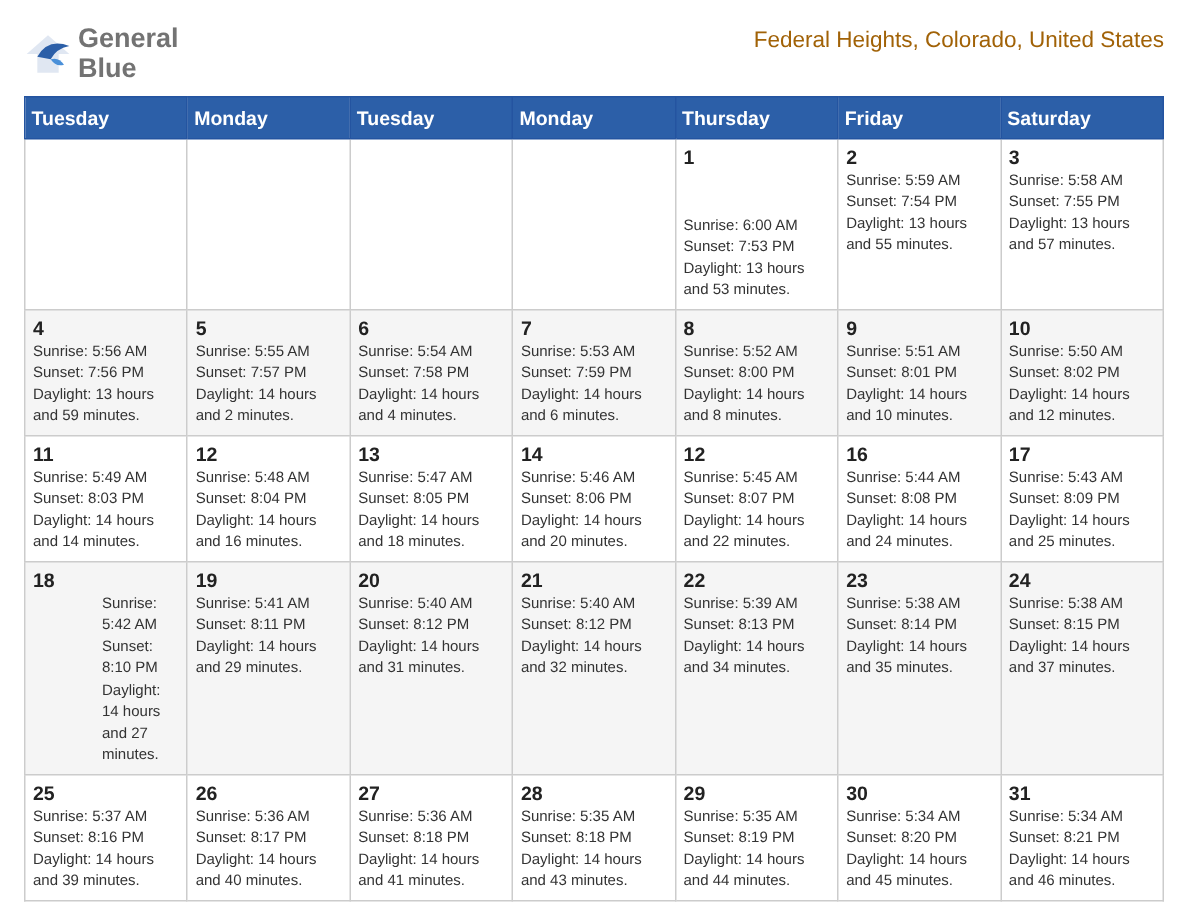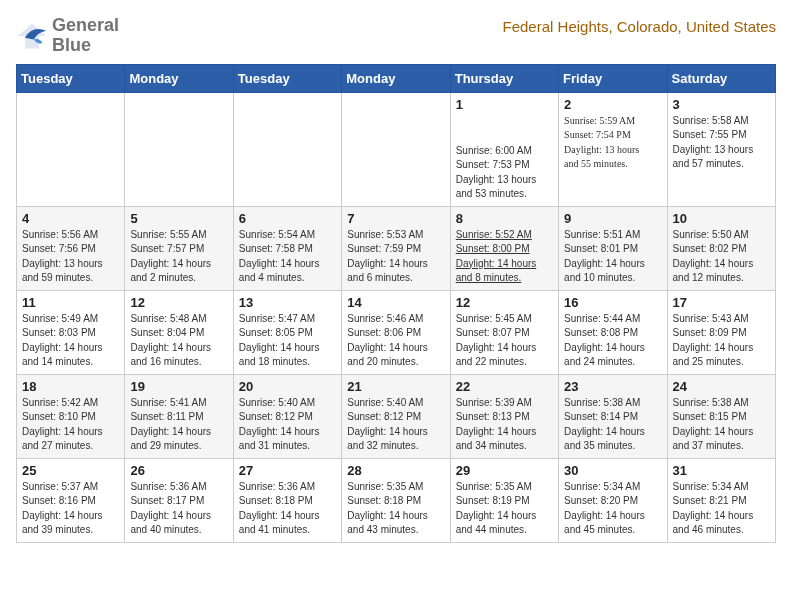--- a/index.html
+++ b/index.html
@@ -129,21 +129,21 @@
         <td class="empty-cell"></td>
         <td>
           <div class="day-number">1</div>
           <div class="day-info" style="white-space: pre-line; margin-top: 32px;">Sunrise: 6:00 AM
 Sunset: 7:53 PM
 Daylight: 13 hours
 and 53 minutes.</div>
         </td>
         <td>
           <div class="day-number">2</div>
-          <div class="day-info" style="white-space: pre-line; font-family: Liberation Serif, serif;">Sunrise: 5:59 AM
+          <div class="day-info" style="white-space: pre-line;">Sunrise: 5:59 AM
 Sunset: 7:54 PM
 Daylight: 13 hours
 and 55 minutes.</div>
         </td>
         <td>
           <div class="day-number">3</div>
           <div class="day-info" style="white-space: pre-line;">Sunrise: 5:58 AM
 Sunset: 7:55 PM
 Daylight: 13 hours
 and 57 minutes.</div>
@@ -173,21 +173,21 @@
         </td>
         <td>
           <div class="day-number">7</div>
           <div class="day-info" style="white-space: pre-line;">Sunrise: 5:53 AM
 Sunset: 7:59 PM
 Daylight: 14 hours
 and 6 minutes.</div>
         </td>
         <td>
           <div class="day-number">8</div>
-          <div class="day-info" style="white-space: pre-line; text-decoration: underline;">Sunrise: 5:52 AM
+          <div class="day-info" style="white-space: pre-line;">Sunrise: 5:52 AM
 Sunset: 8:00 PM
 Daylight: 14 hours
 and 8 minutes.</div>
         </td>
         <td>
           <div class="day-number">9</div>
           <div class="day-info" style="white-space: pre-line;">Sunrise: 5:51 AM
 Sunset: 8:01 PM
 Daylight: 14 hours
 and 10 minutes.</div>
@@ -247,21 +247,21 @@
           <div class="day-number">17</div>
           <div class="day-info" style="white-space: pre-line;">Sunrise: 5:43 AM
 Sunset: 8:09 PM
 Daylight: 14 hours
 and 25 minutes.</div>
         </td>
       </tr>
       <tr>
         <td>
           <div class="day-number">18</div>
-          <div class="day-info" style="white-space: pre-line;">Sunrise: 5:42 AM
+          <div class="day-info" style="white-space: pre-line; margin-left: 46px;">Sunrise: 5:42 AM
 Sunset: 8:10 PM
 Daylight: 14 hours
 and 27 minutes.</div>
         </td>
         <td>
           <div class="day-number">19</div>
           <div class="day-info" style="white-space: pre-line;">Sunrise: 5:41 AM
 Sunset: 8:11 PM
 Daylight: 14 hours
 and 29 minutes.</div>

